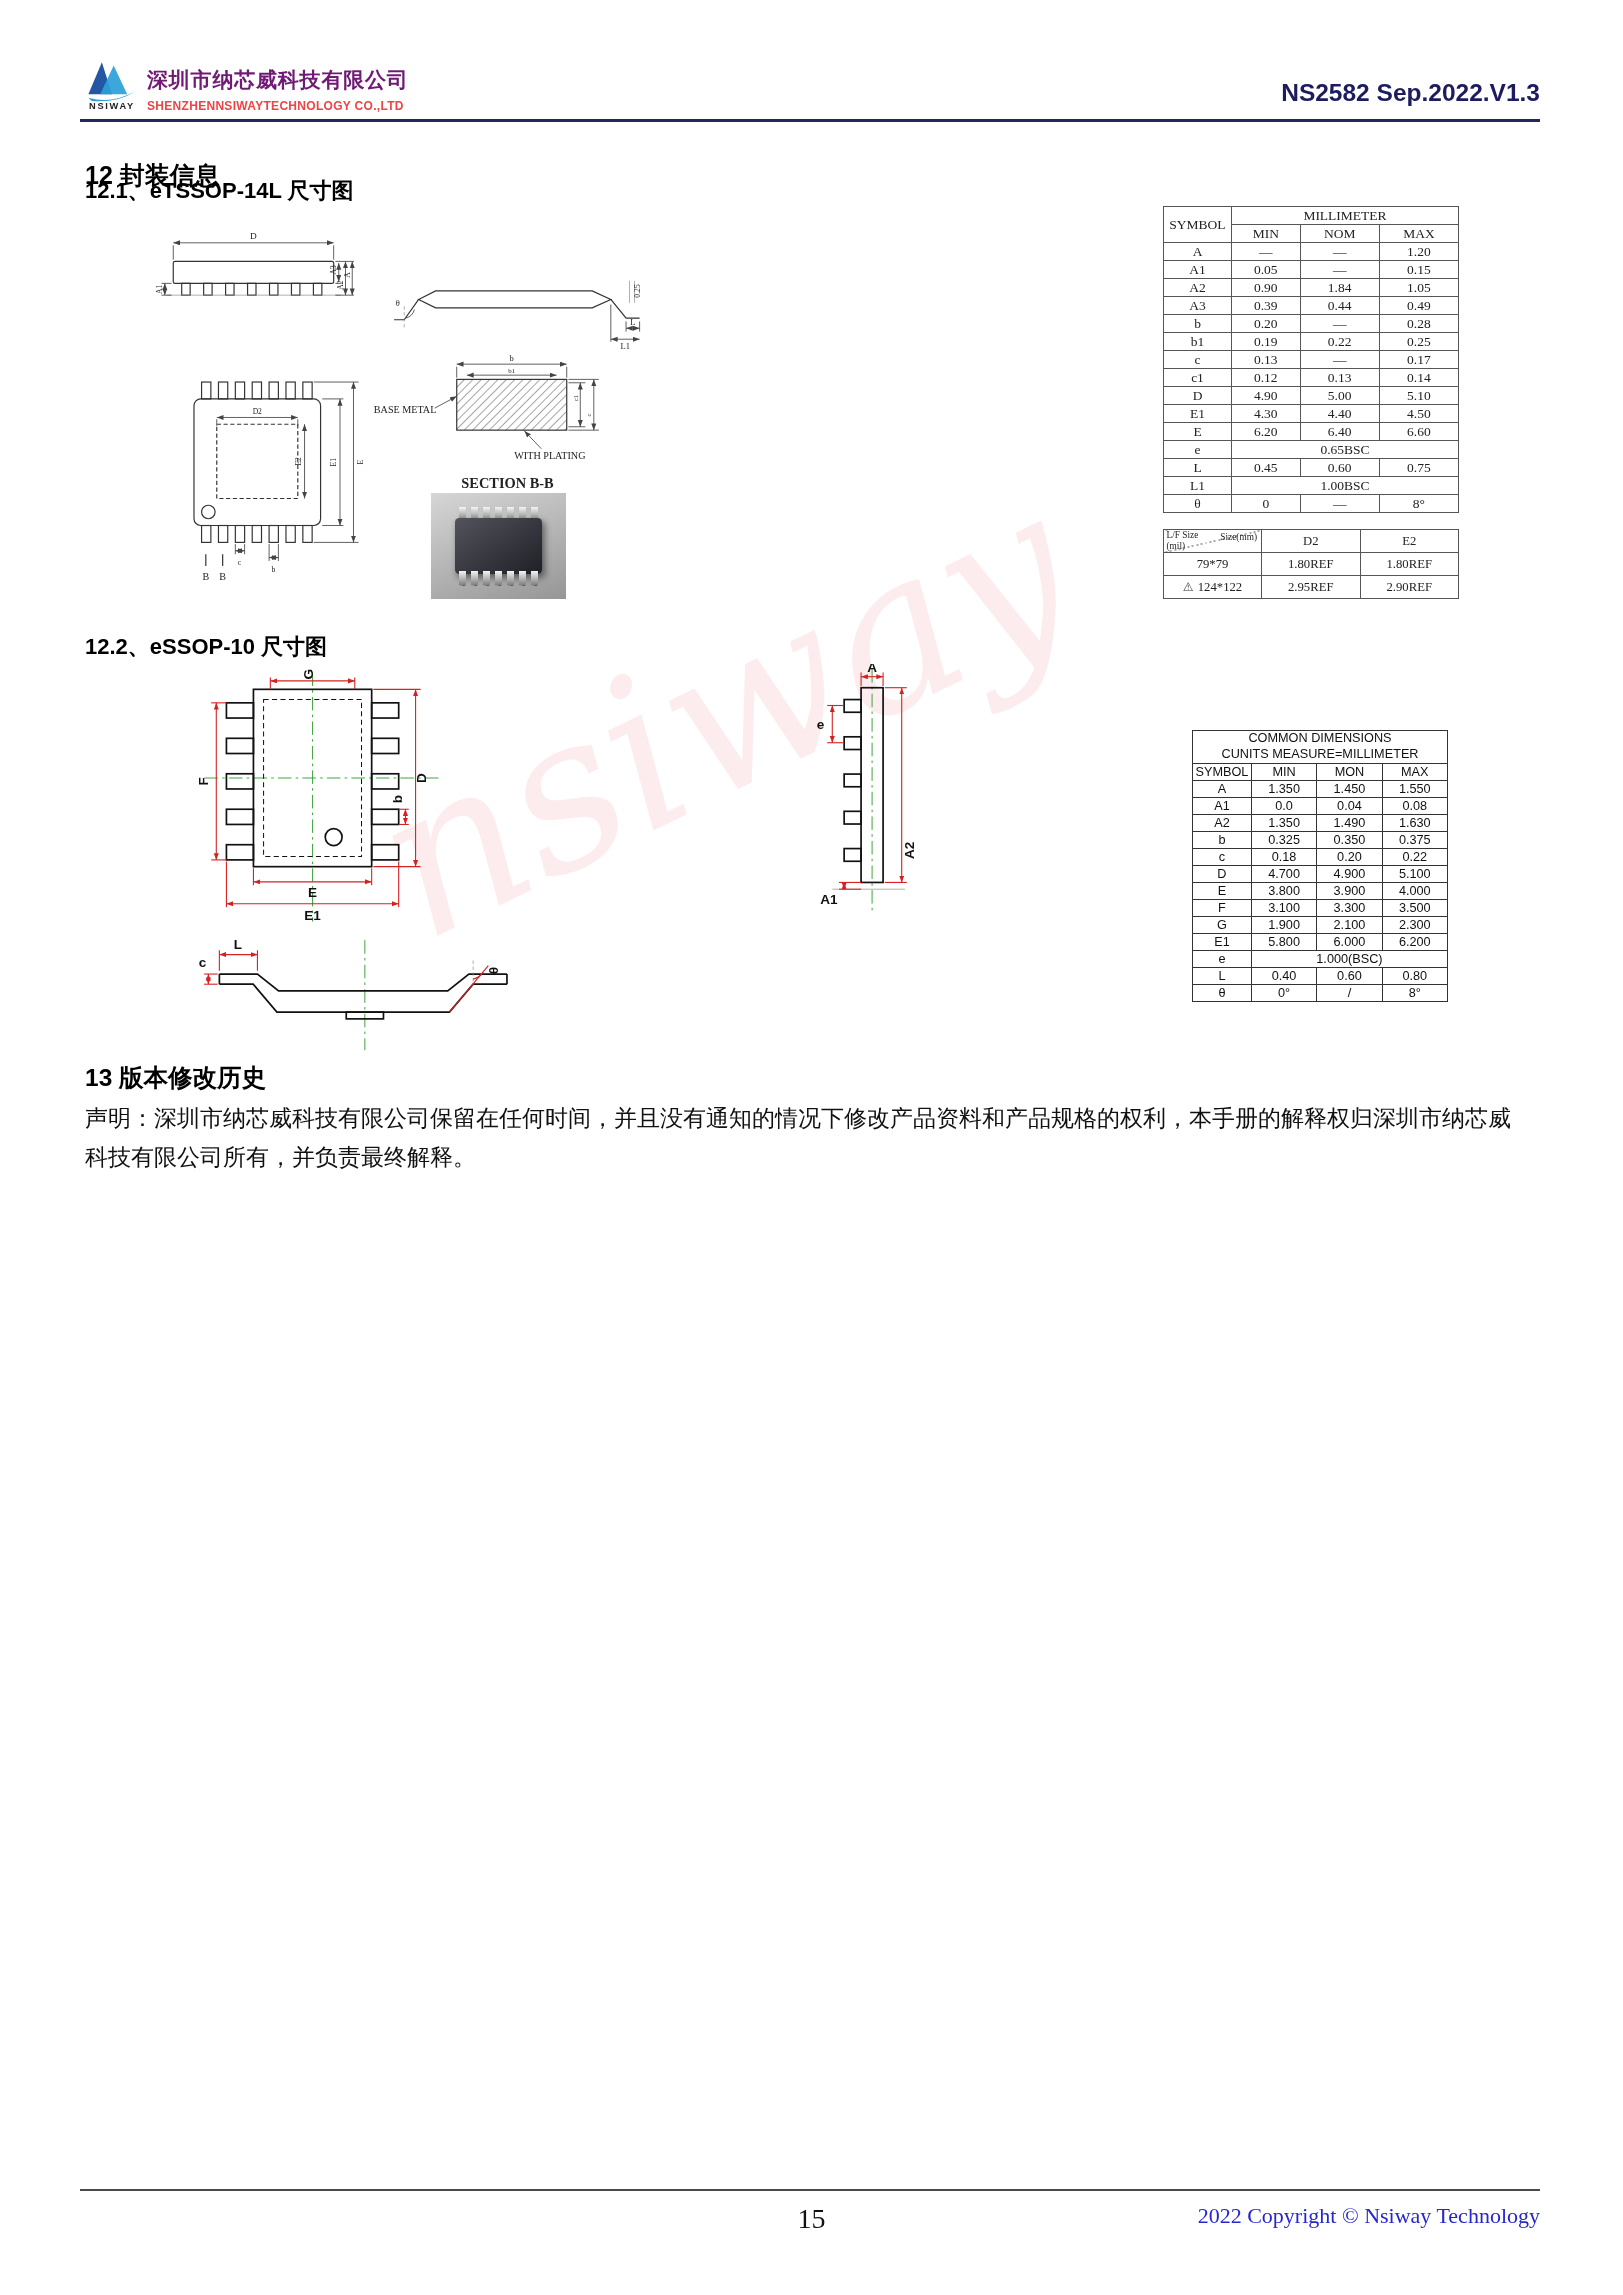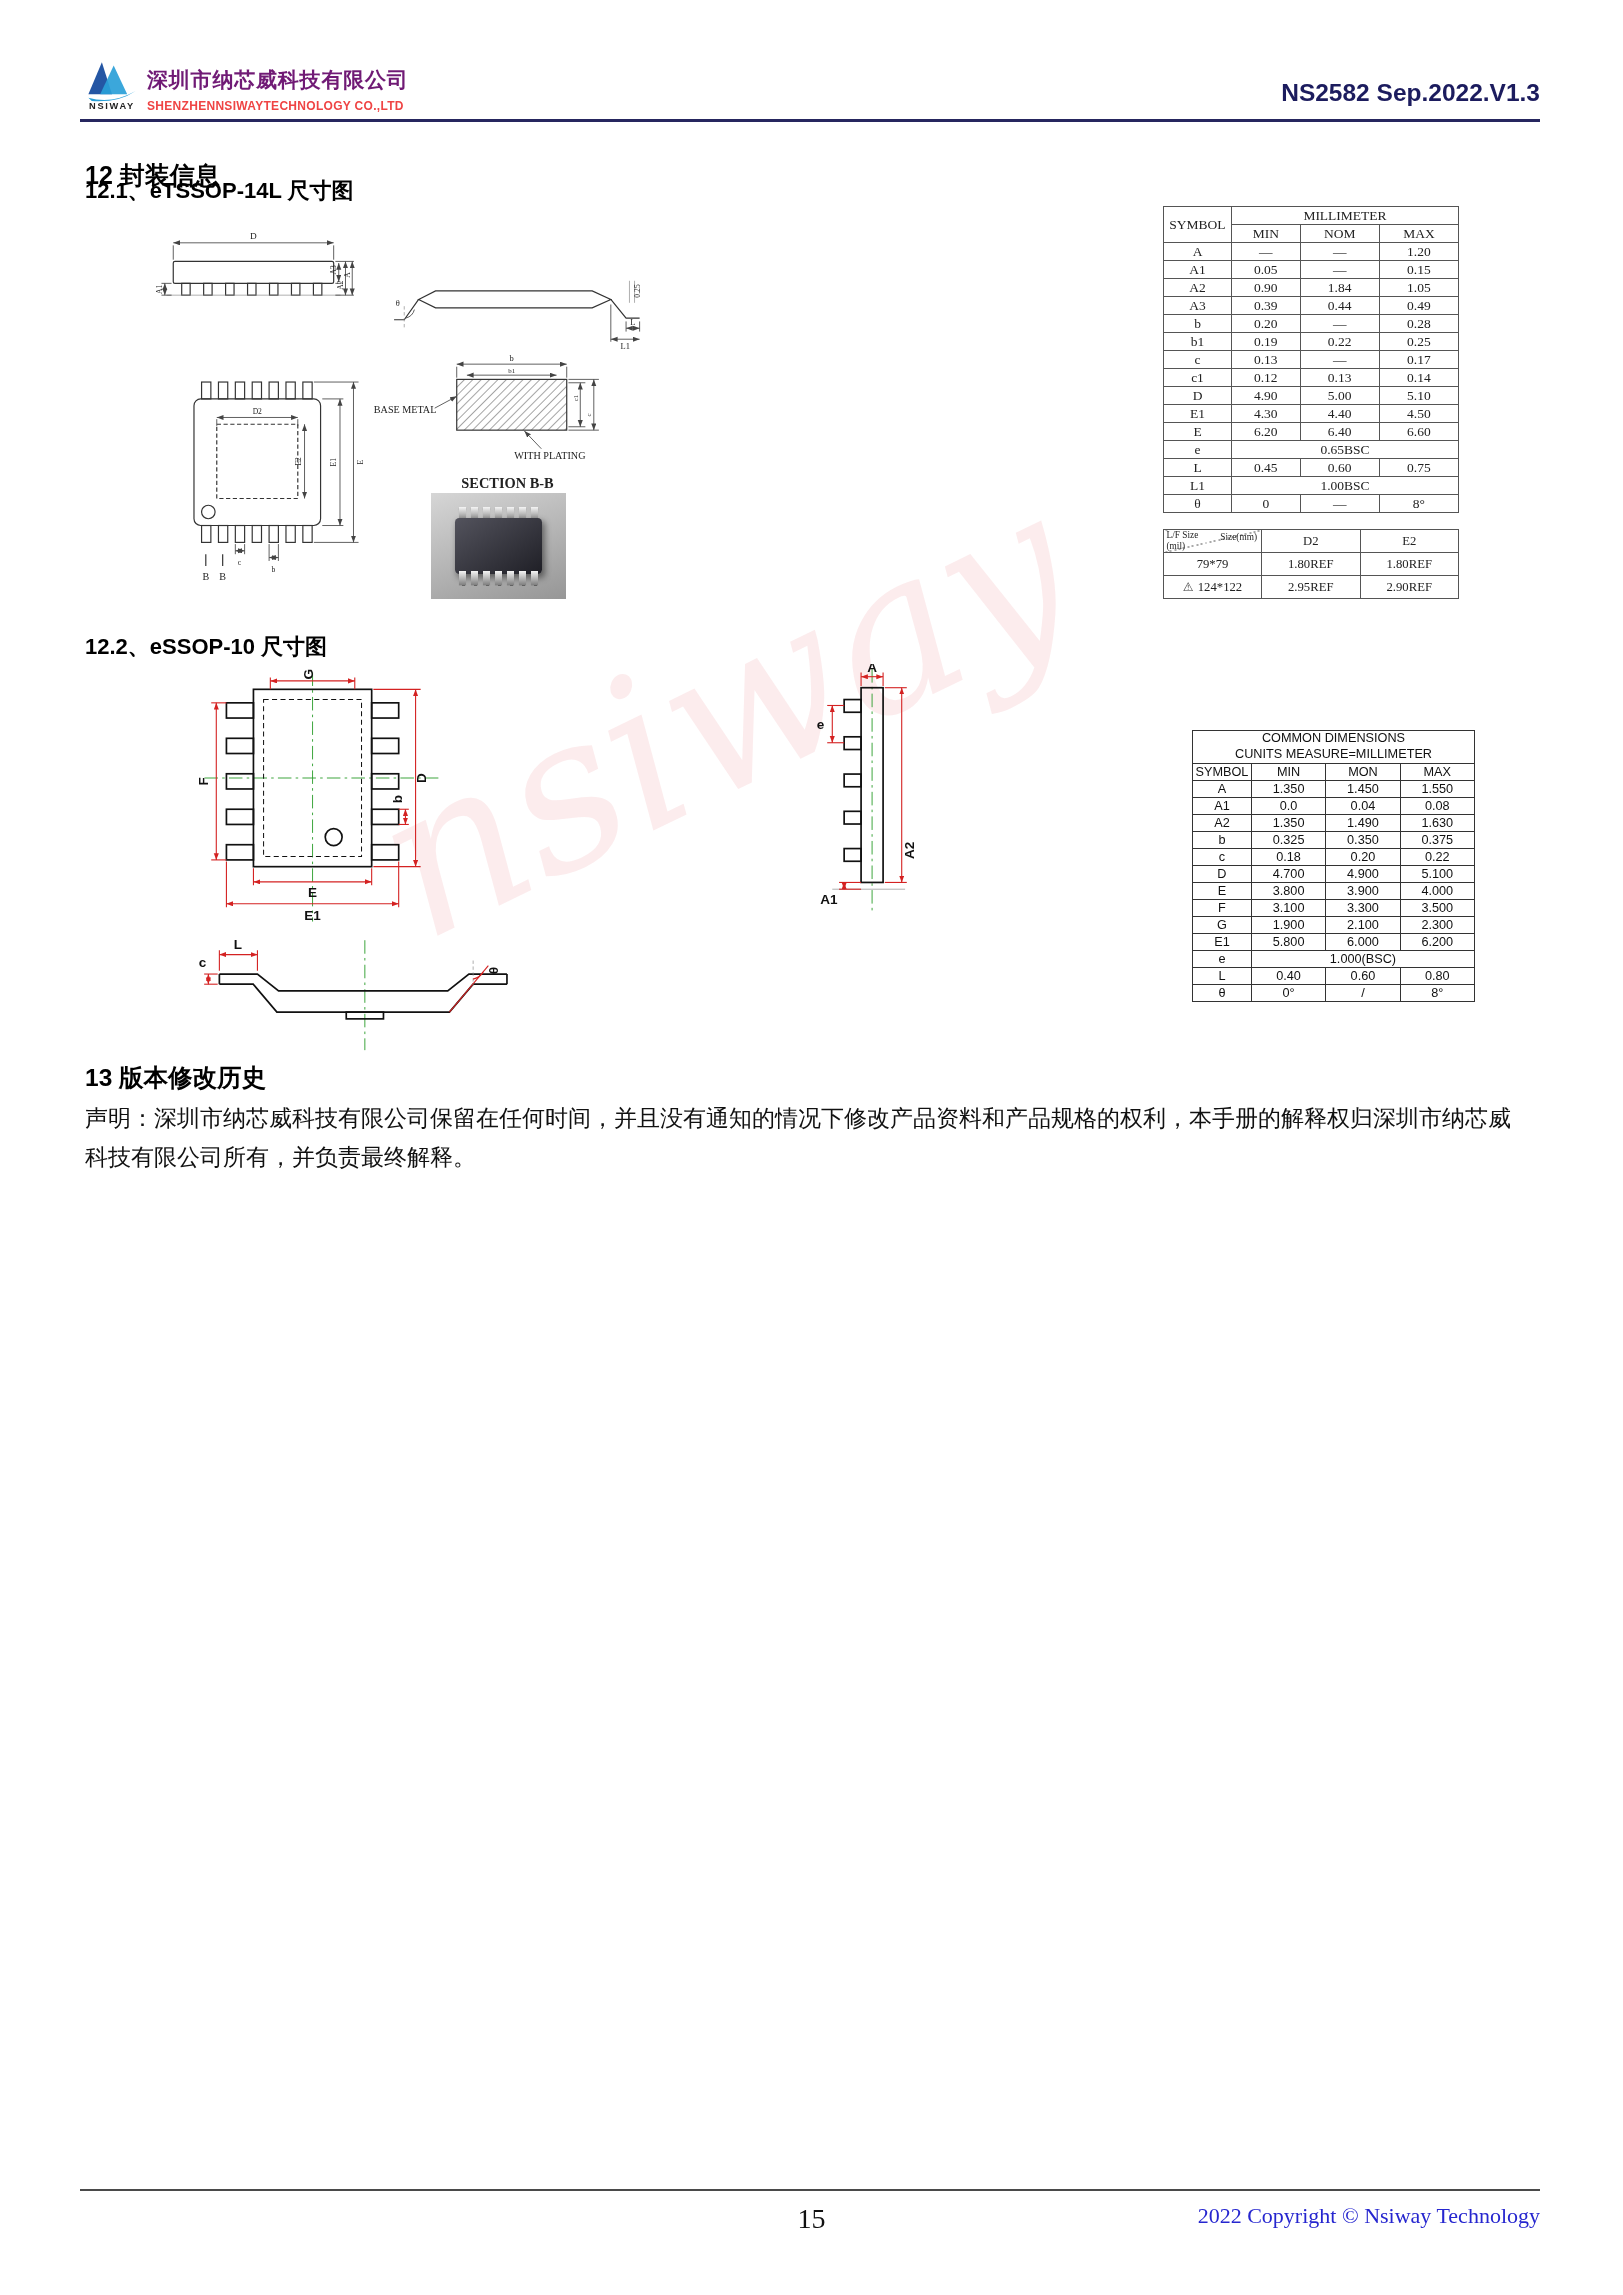--- a/index.html
+++ b/index.html
@@ -62,21 +62,21 @@
 
   .lf-table { position:absolute; left:1070px; top:323px; width:296px;
               font-family:"Liberation Serif", serif; font-size:12.7px; color:#222; }
   .lf-table th, .lf-table td { border:0.8px solid #555; text-align:center; padding:0 3.4px; height:23px; font-weight:normal; }
   .lf-corner { position:relative; width:98px; height:36px; font-size:9.3px;
                background:linear-gradient(to bottom right, transparent 49.3%, #555 49.3%, #555 50.3%, transparent 50.3%); }
   .lfc-top { position:absolute; top:1.7px; right:4px; }
   .lfc-bottom { position:absolute; bottom:0.8px; left:2.5px; text-align:left; line-height:1.15; }
   .warn { display:inline-block; margin-right:4.2px; font-family:"DejaVu Sans", sans-serif; font-size:12px; color:#333; }
 
-  .essop-table { position:absolute; left:1099px; top:66px; width:283px;
+  .essop-table { position:absolute; left:1099px; top:66px; width:256px;
                  font-family:"Liberation Sans", sans-serif; font-size:12.7px; color:#111; }
   .essop-table th, .essop-table td { border:0.8px solid #333; text-align:center; padding:0 2.5px; height:17px; font-weight:normal; }
   .essop-table .essop-title div { line-height:1.25; }
   .essop-table col.c-sym { width:56px; }
 
   
   .footer-line { position:absolute; left:80px; top:2189px; width:1460px; height:1.7px; background:#4a4a4a; }
   .page-num { position:absolute; left:0; top:2203px; width:1623px; text-align:center; font-size:28px; font-family:"Liberation Serif", serif; color:#111; }
   .copyright { position:absolute; right:83px; top:2203px; font-size:22px; font-family:"Liberation Serif", serif; color:#2626cf; }
 </style>

